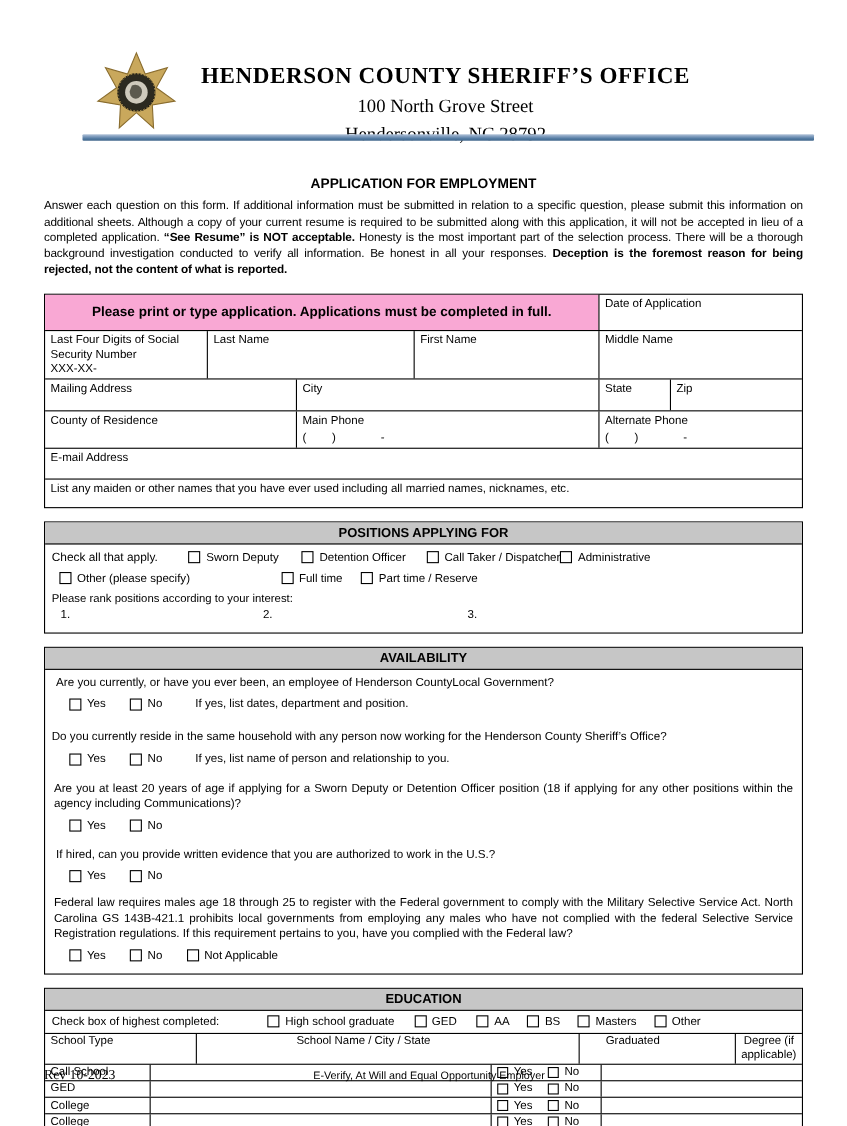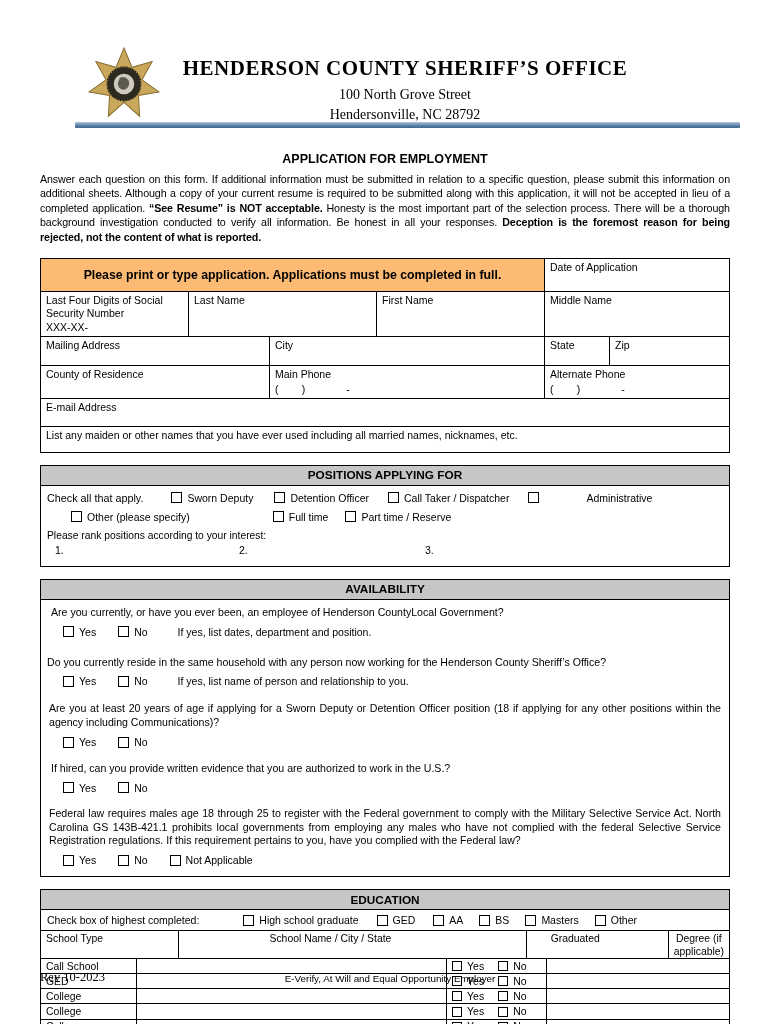--- a/index.html
+++ b/index.html
@@ -14,21 +14,21 @@
   .page { position:absolute; left:0; top:12px; width:770px; height:1024px; }
 
   
   .letterhead { position:relative; padding-top:36px; }
   .badge { position:absolute; left:85px; top:34px; width:78px; height:80px; }
   .head-text { text-align:center; padding-left:60px; padding-right:20px; }
   .agency-title {
     font-family:"Liberation Serif", serif; font-weight:bold;
     font-size:21px; letter-spacing:.5px; margin-top:8px;
   }
-  .agency-addr { font-family:"Liberation Serif", serif; font-size:14px; line-height:1.45; margin-top:4px; }
+  .agency-addr { font-family:"Liberation Serif", serif; font-size:17px; line-height:1.45; margin-top:4px; }
   .blue-rule {
     position:absolute; left:75px; top:110px; width:665px; height:6px;
     background: linear-gradient(to bottom, #b6c6da 0%, #7f9cbd 35%, #4e779f 70%, #44688c 100%);
     border-radius:1px;
   }
 
   
   .form-title { text-align:center; font-weight:bold; font-size:12.5px; margin-top:26px; }
   .intro {
     margin:6px 40px 0 40px; font-size:10.7px; line-height:1.36;
@@ -37,21 +37,21 @@
 
   
   .fbox { margin:0 40px; border:1.4px solid #000; }
   .frow { display:flex; border-top:1px solid #000000; align-items:stretch; }
   .frow:first-child { border-top:none; }
   .fcell { border-left:1px solid #000; padding:2px 5px; font-size:10.5px; line-height:1.25; }
   .fcell:first-child { border-left:none; }
 
   .tbl1 { margin-top:14px; }
   .gray-note {
-    background:#fdba74; display:flex; align-items:center; justify-content:center;
+    background:#f9a8d4; display:flex; align-items:center; justify-content:center;
     font-weight:bold; font-size:12.3px; text-align:center;
   }
   .phone-mask { white-space:pre; display:block; margin-top:2px; }
 
   .section-hd {
     background:#c6c6c6; border-bottom:1px solid #000;
     text-align:center; font-weight:bold; font-size:11.8px; padding:2.5px 0;
   }
 
   
@@ -169,27 +169,27 @@
             <span>Sworn Deputy</span>
           </span>
         <span class="opt" style="margin-left:21px;">
             <span class="cb"></span>
             <span>Detention Officer</span>
           </span>
         <span class="opt" style="margin-left:19px;">
             <span class="cb"></span>
             <span>Call Taker / Dispatcher</span>
           </span>
-        <span class="opt" style="margin-left:19px;gap:42px;">
+        <span class="opt" style="">
             <span class="cb"></span>
             <span>Administrative</span>
           </span>
       </div>
       <div class="pos-row2">
-        <span class="opt" style="margin-left:24px;">
+        <span class="opt" style="margin-left:7px;">
             <span class="cb"></span>
             <span>Other (please specify)</span>
           </span>
         <span class="opt" style="margin-left:83px;">
             <span class="cb"></span>
             <span>Full time</span>
           </span>
         <span class="opt" style="margin-left:17px;">
             <span class="cb"></span>
             <span>Part time / Reserve</span>

